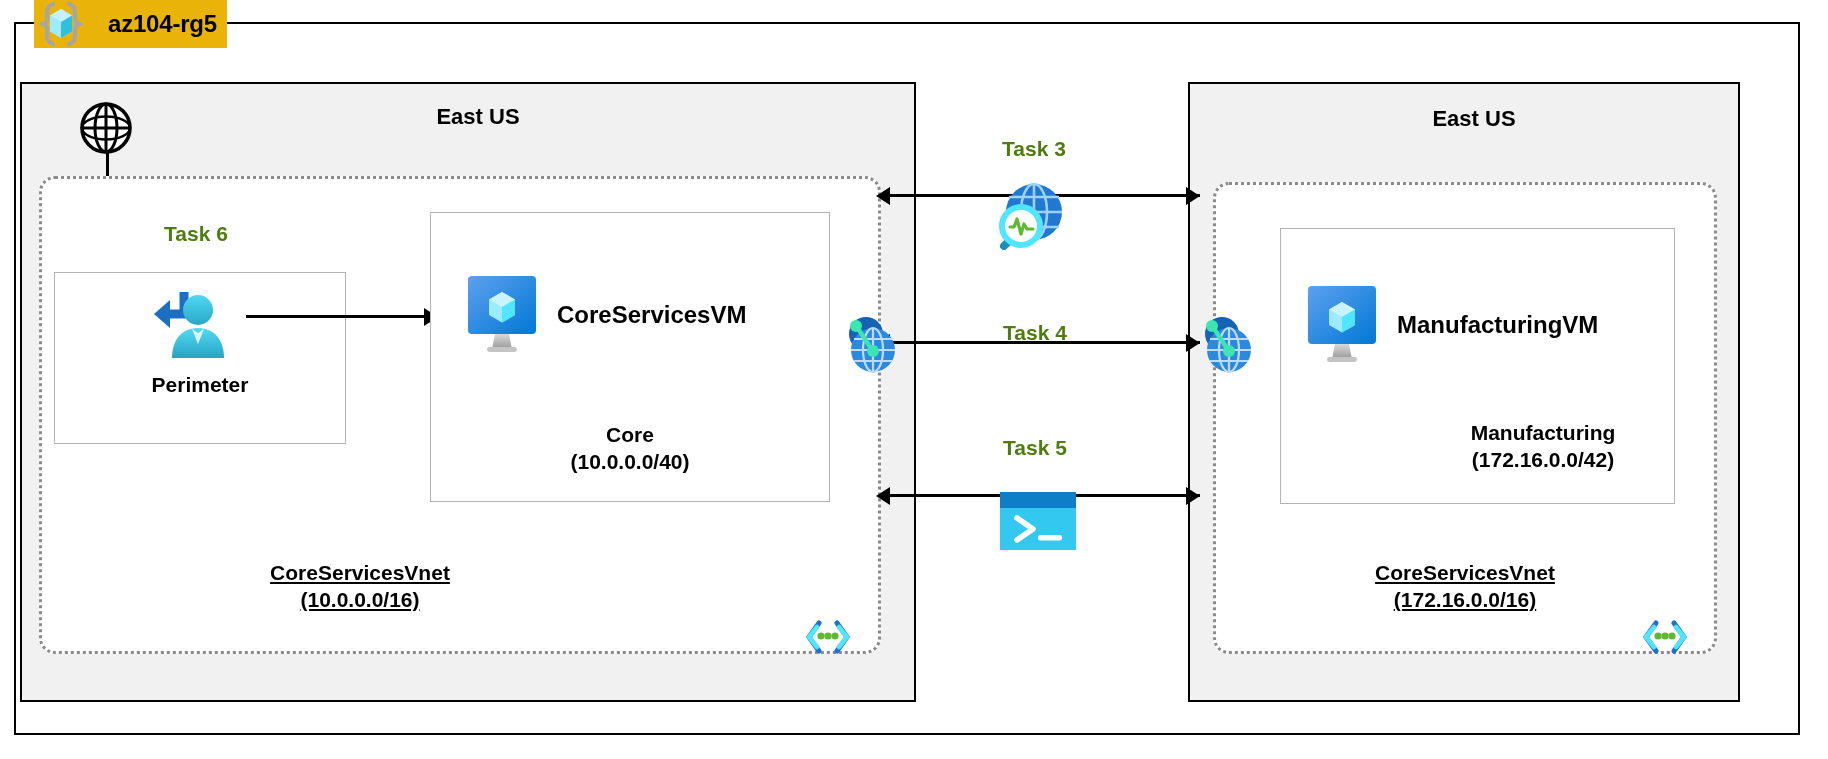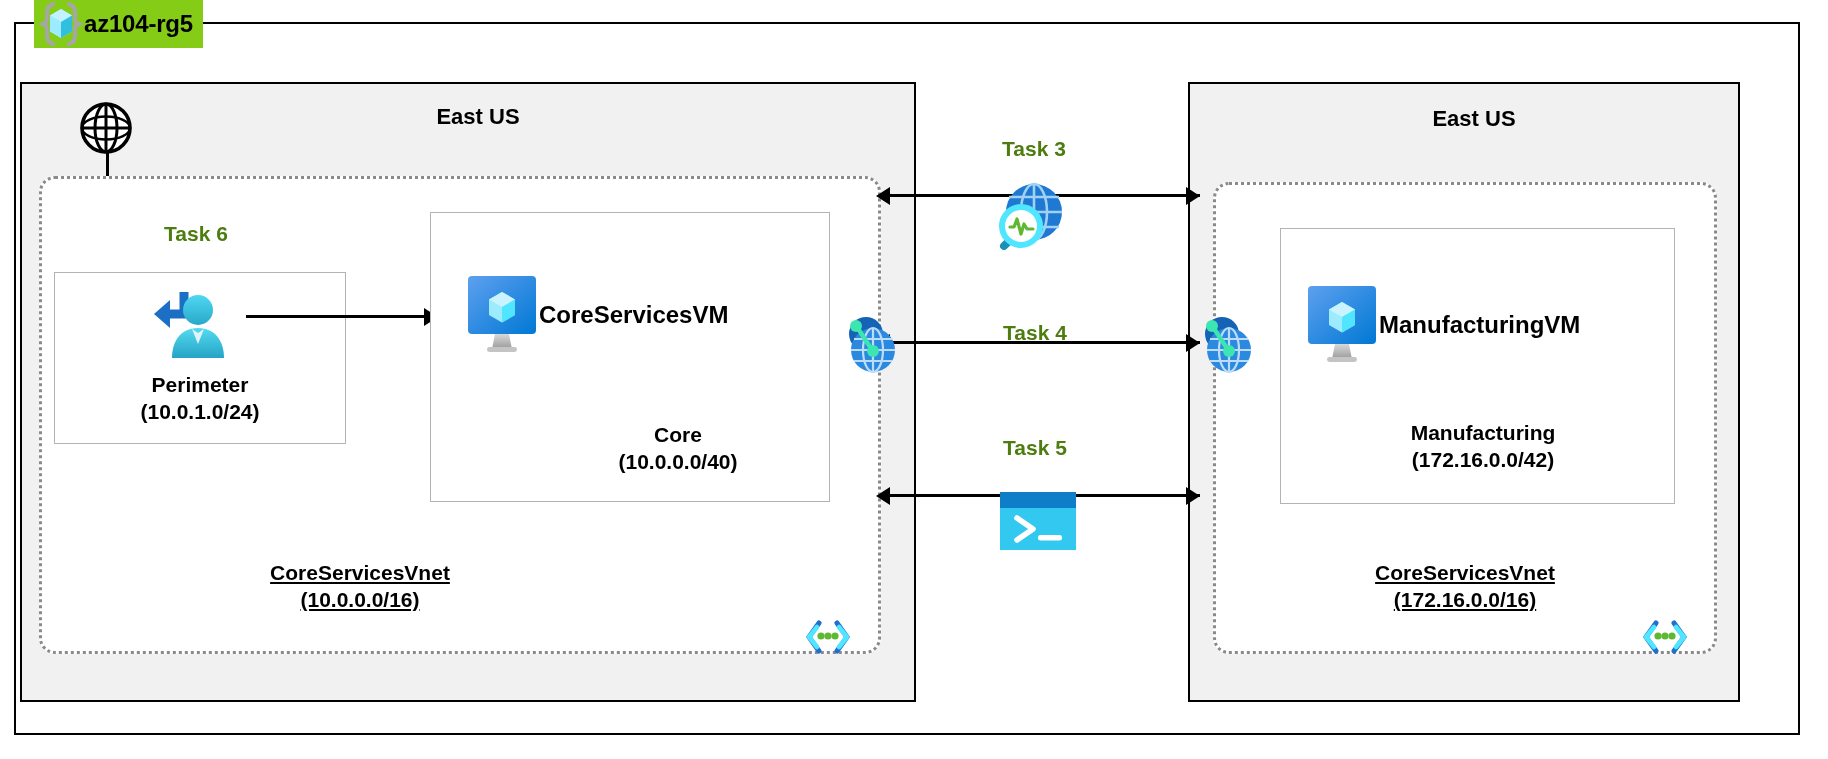--- a/index.html
+++ b/index.html
@@ -2,21 +2,21 @@
 <html><head>
 <meta charset="utf-8">
 <title>Azure Architecture Diagram</title>
 <style>
   html,body{margin:0;padding:0;background:#ffffff;}
   body{font-family:"Liberation Sans",sans-serif;-webkit-font-smoothing:antialiased;}
   #canvas{position:relative;width:1828px;height:759px;background:#ffffff;overflow:hidden;}
 
   
   .rg-frame{position:absolute;left:14px;top:22px;width:1786px;height:713px;border:2px solid #000;box-sizing:border-box;background:#fff;}
-  .rg-header{position:absolute;left:34px;top:0px;height:48px;display:flex;align-items:center;gap:0;background:#84cc16;padding:0 10px 0 4px;z-index:6;}
+  .rg-header{position:absolute;left:34px;top:0px;height:48px;display:flex;align-items:center;gap:24px;background:#eab308;padding:0 10px 0 4px;z-index:6;}
   .rg-title{font-size:24px;font-weight:bold;color:#000;letter-spacing:-0.2px;white-space:nowrap;}
   .rg-frame-topleft{position:absolute;left:14px;top:22px;width:36px;height:2px;background:#000;z-index:5;}
   .rg-frame-topright{position:absolute;left:286px;top:22px;width:1514px;height:2px;background:#000;z-index:5;}
 
   
   .rgicon{position:relative;width:46px;height:48px;flex:0 0 46px;}
   .rgicon svg{display:block;}
 
   
   .region{position:absolute;background:#f1f1f1;border:2px solid #000;box-sizing:border-box;}
@@ -47,25 +47,25 @@
   .task-label{position:absolute;font-size:21px;font-weight:bold;color:#4d7c0f;white-space:nowrap;}
   .task6{left:164px;top:222px;}
   .task1{left:444px;top:224px;}
   .task2{left:1580px;top:238px;}
   .task3{left:1002px;top:137px;}
   .task4{left:1003px;top:305px;margin-top:16px;}
   .task5{left:1003px;top:436px;}
 
   .subnet-caption{position:absolute;text-align:center;font-size:21px;font-weight:bold;color:#000;line-height:1.28;}
   .cap-perimeter{left:54px;top:372px;width:292px;}
-  .cap-core{left:430px;top:422px;width:400px;padding-left:48px;}
-  .cap-manufacturing{left:1280px;top:420px;width:406px;}
-
-  
-  .vm-row{position:absolute;display:flex;align-items:center;text-align:right;}
+  .cap-core{left:430px;top:422px;width:400px;}
+  .cap-manufacturing{left:1340px;top:420px;width:406px;}
+
+  
+  .vm-row{position:absolute;display:flex;align-items:center;gap:18px;text-align:right;}
   .vm-core{left:465px;top:272px;}
   .vm-manu{left:1305px;top:282px;}
   .vm-name{font-size:24px;font-weight:bold;color:#000;white-space:nowrap;}
 
   
   .abs{position:absolute;}
   .globe-internet{left:78px;top:100px;}
   .bastion-icon{left:148px;top:288px;}
   .netwatcher-icon{left:986px;top:180px;}
   .cloudshell-icon{left:1000px;top:492px;}
@@ -174,21 +174,20 @@
             <stop offset="1" stop-color="#26a3c6"></stop>
         </linearGradient>
       </defs>
       <circle cx="50" cy="22" r="15" fill="url(#bg1)"></circle>
       <path d="M50 40 C32 40 24 54 24 70 L76 70 C76 54 68 40 50 40 Z" fill="url(#bg2)"></path>
       <path d="M44 41 L50 56 L56 41 L50 45 Z" fill="#dff3fb"></path>
     </svg>
   </span>
   <div class="subnet-caption cap-perimeter">
     <div>Perimeter</div>
-    <div>(10.0.1.0/24)</div>
   </div>
   <div class="line h-line ln-bast"></div>
   <div class="arrowhead ah-right ah-bast"></div>
 
   <div class="task-label task1">Task 1</div>
   <div class="subnet subnet-core"></div>
   <div class="vm-row vm-core">
     <span>
       <svg width="74" height="82" viewBox="0 0 74 82">
         <defs>

